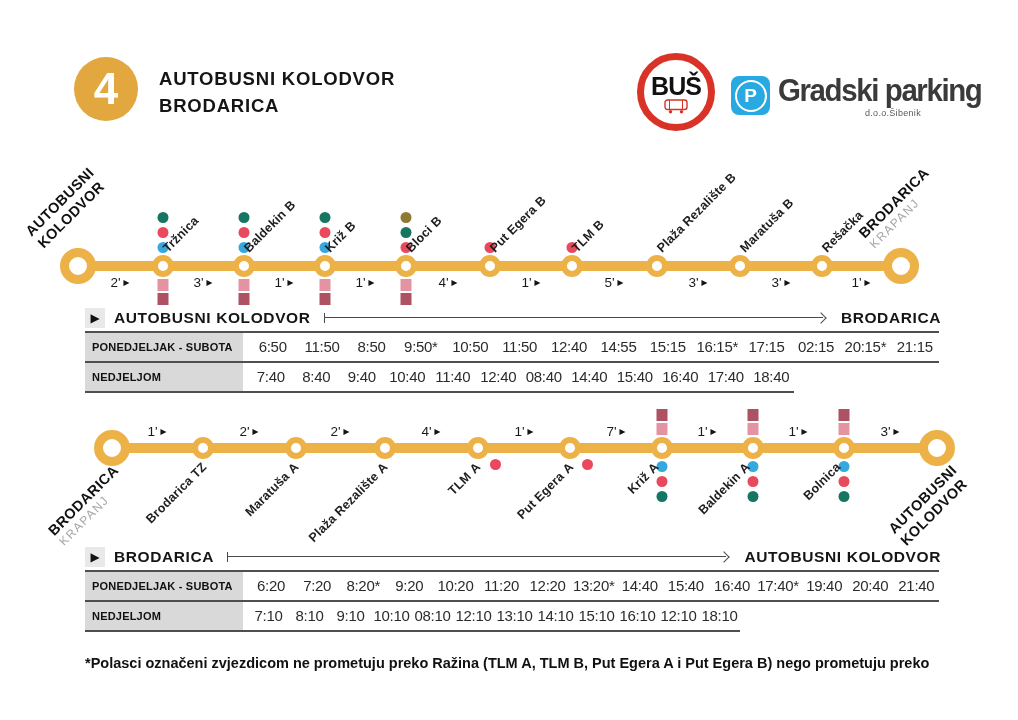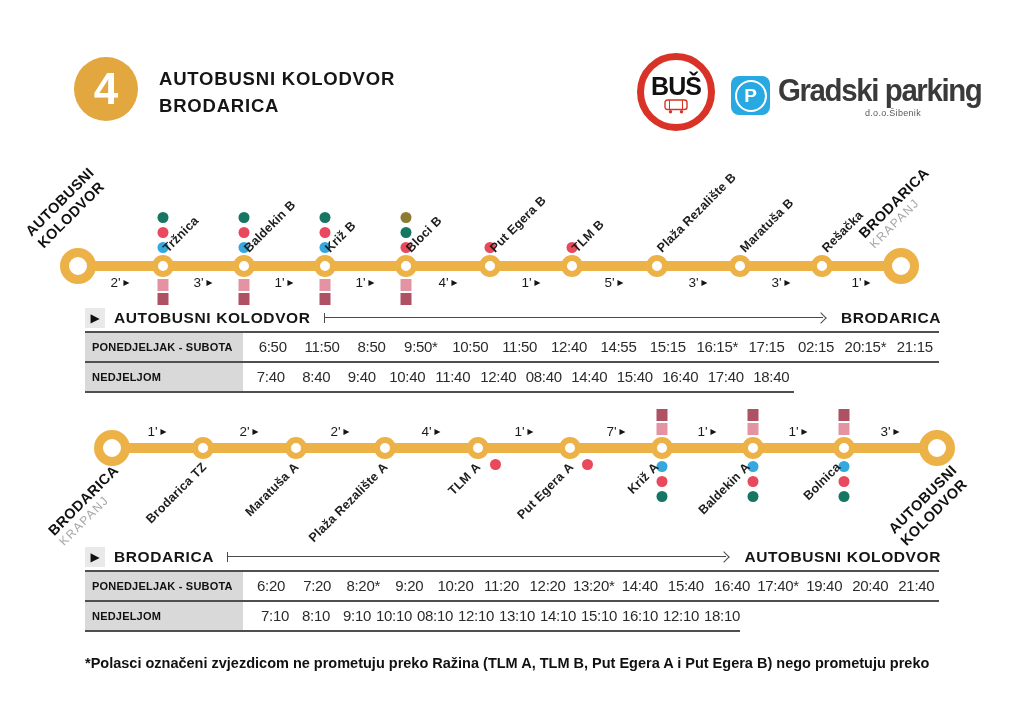--- a/index.html
+++ b/index.html
@@ -65,21 +65,21 @@
   .hline{position:absolute;left:0;right:5px;top:50%;margin-top:-1px;border-top:1.5px solid #4a4a4a;}
   .chev{position:absolute;right:3px;top:50%;width:7px;height:7px;margin-top:-4px;
         border-top:1.5px solid #4a4a4a;border-right:1.5px solid #4a4a4a;transform:rotate(45deg);}
   .tt-row{display:flex;width:max-content;border-bottom:2px solid #4f4f4f;align-items:stretch;}
   .tt-row.first{border-top:2px solid #4f4f4f;}
   .tt-label{width:158px;box-sizing:border-box;background:#D9D9D9;font-size:11px;font-weight:bold;
             letter-spacing:0.2px;color:#111;display:flex;align-items:center;padding-left:7px;margin-right:5px;}
   .tc{width:49.4px;text-align:center;font-size:15px;color:#2b2b2b;padding:5px 0 6px;letter-spacing:-0.3px;}
   #tt1 .tc.sun{width:45.5px;}
   #tt2 .tc{width:46.1px;}
-  #tt2 .tc.sun{width:41px;text-align:right;}
+  #tt2 .tc.sun{width:41px;}
 
   
   .footnote{position:absolute;left:85px;top:652px;font-size:14.5px;font-weight:bold;line-height:1.55;color:#111;}
 </style>
 </head>
 <body>
 
 <div class="page">
 
   <div class="badge" style="background: rgb(226, 167, 62);">

